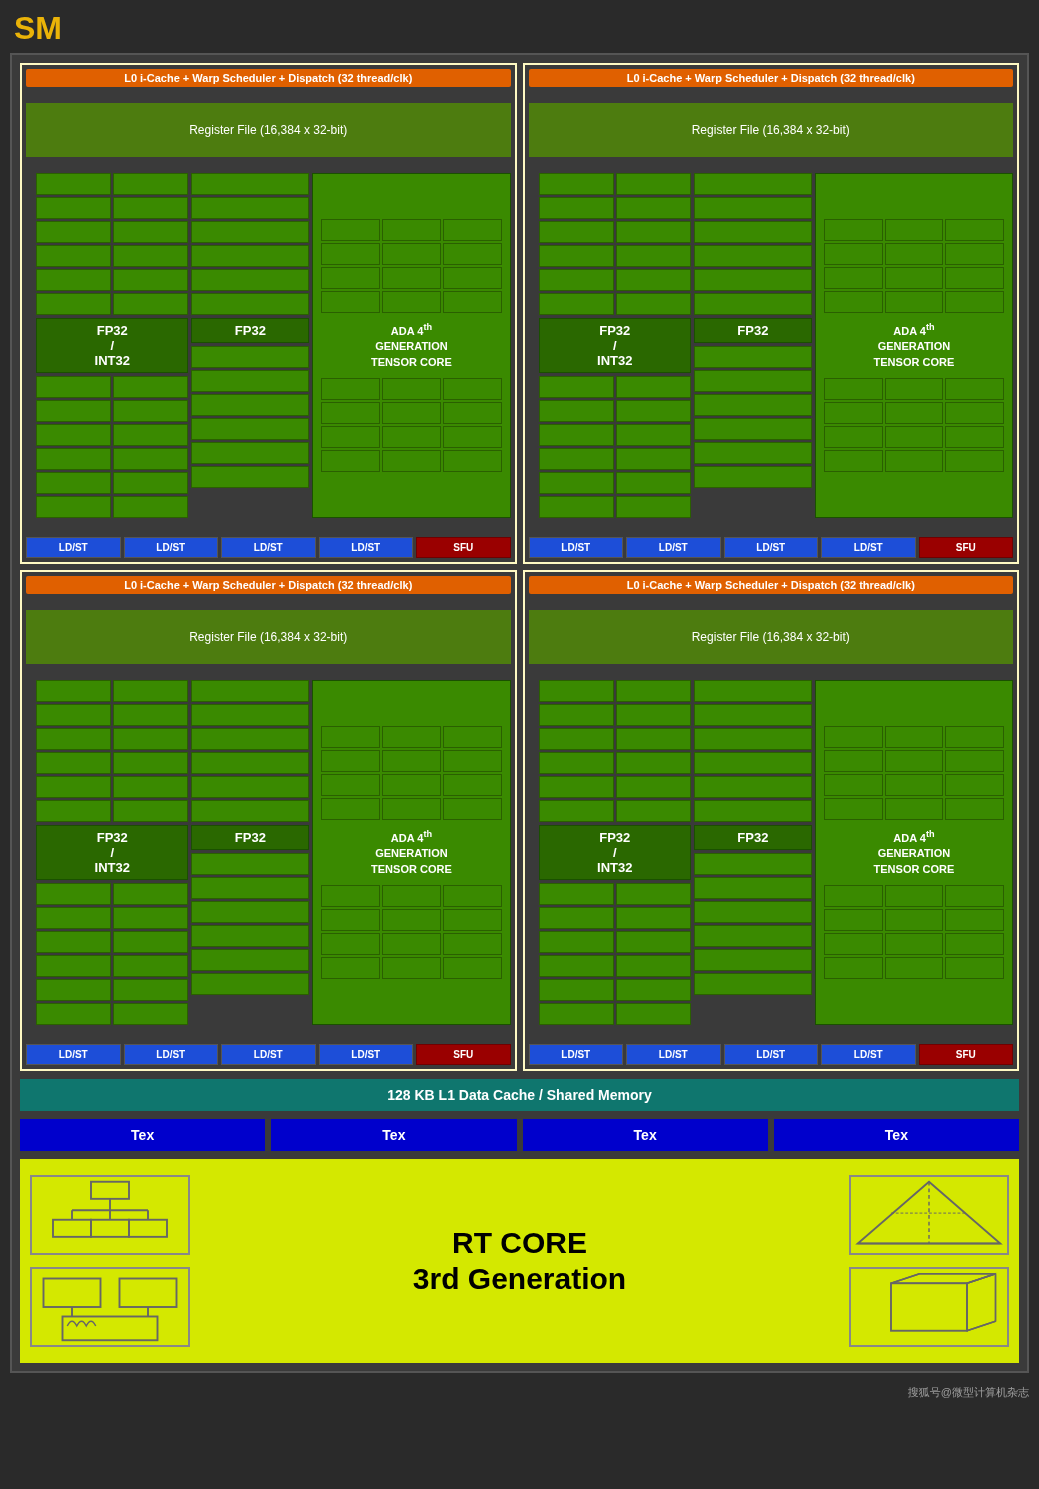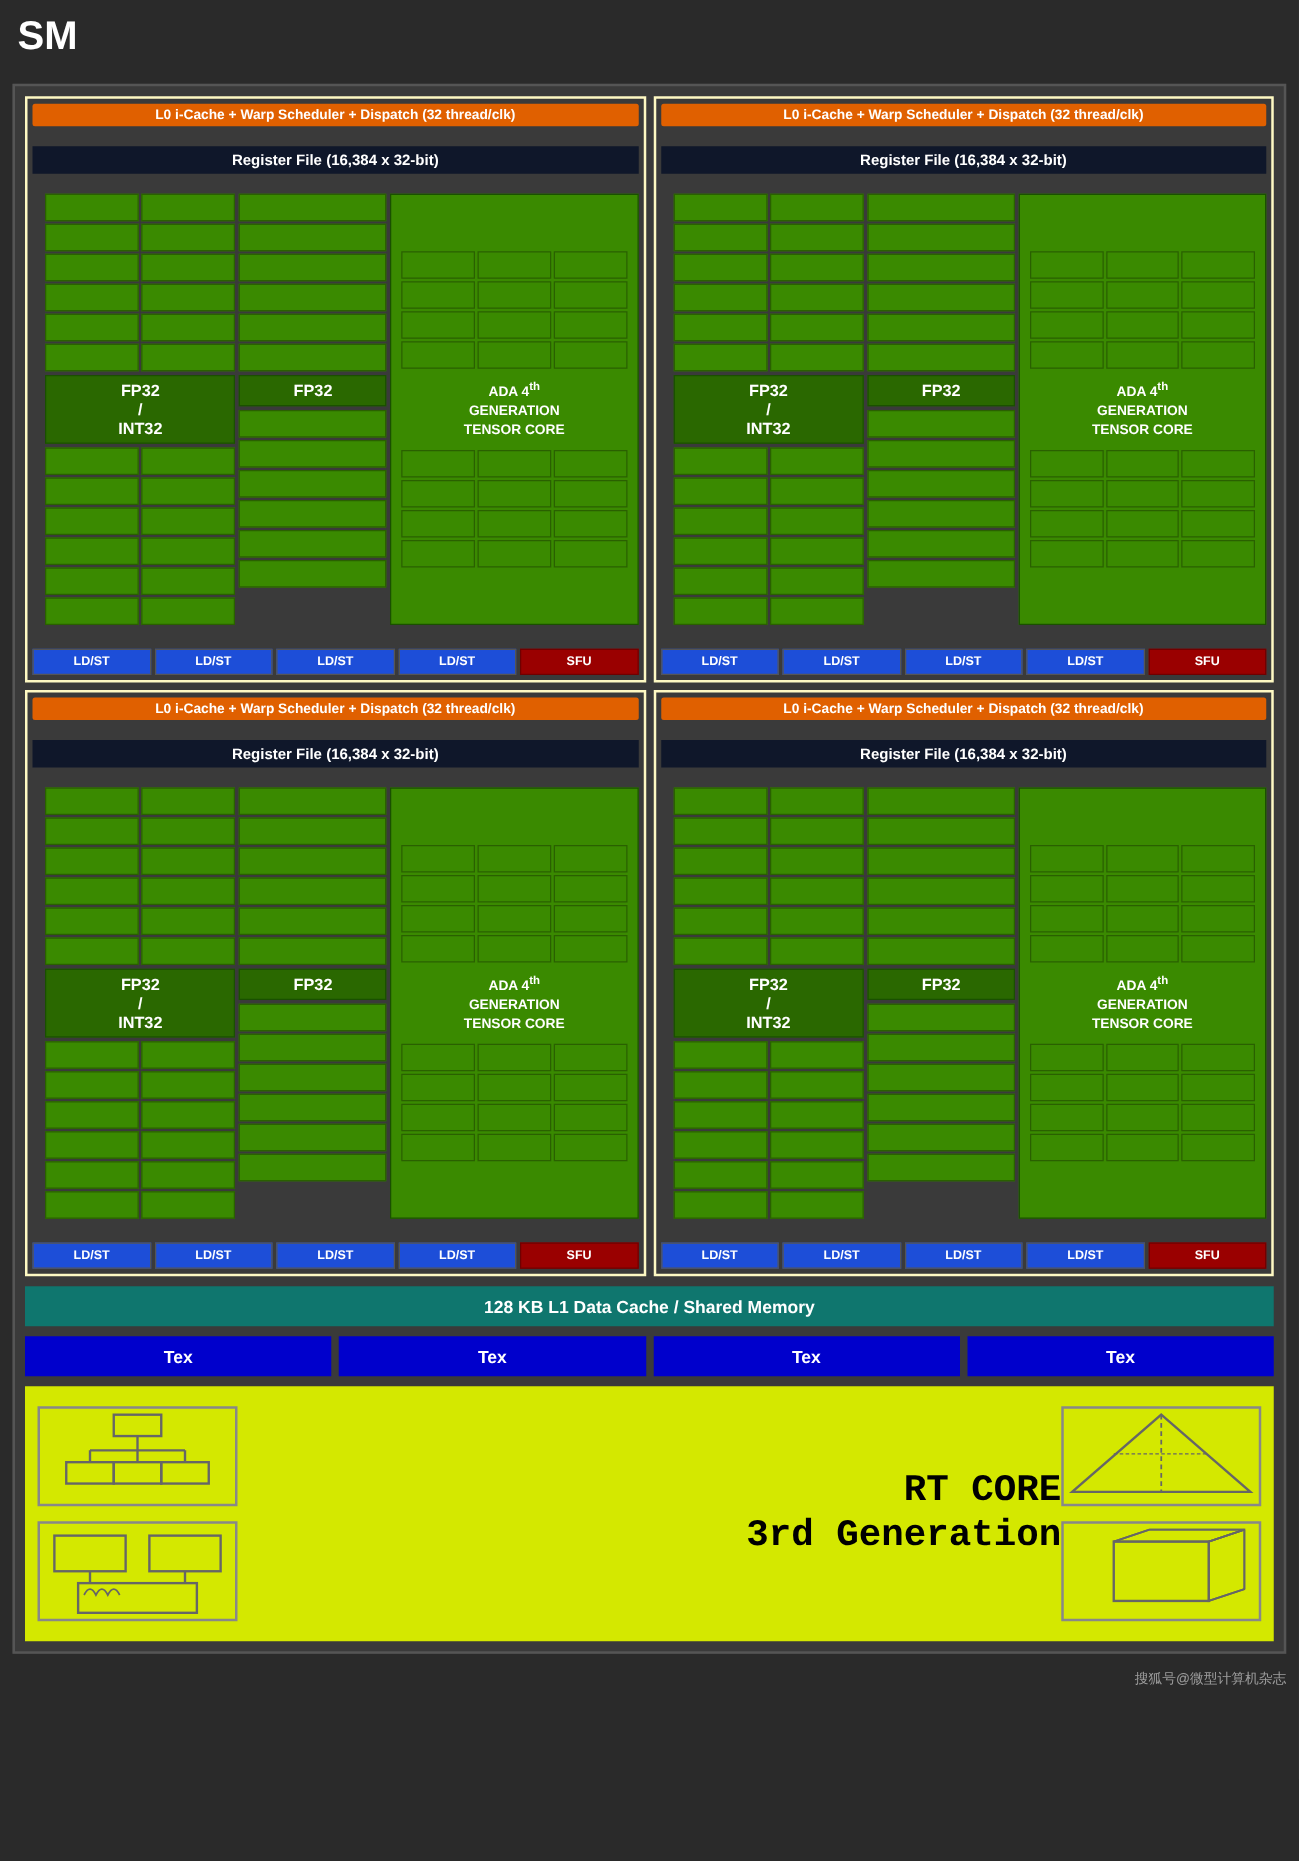--- a/index.html
+++ b/index.html
@@ -7,25 +7,25 @@
       background: #2a2a2a;
       font-family: Arial, sans-serif;
       width: 1039px;
       min-height: 1489px;
       display: flex;
       flex-direction: column;
       align-items: center;
       padding: 10px;
     }
     .sm-title {
-      color: #ffffff;
+      color: #eab308;
       font-size: 32px;
       font-weight: bold;
       align-self: flex-start;
-      margin-bottom: 20px;
+      margin-bottom: 6px;
       margin-left: 4px;
     }
     .outer-container {
       background: #3a3a3a;
       border: 2px solid #555;
       width: 100%;
       padding: 8px;
       display: flex;
       flex-direction: column;
       gap: 6px;
@@ -46,26 +46,26 @@
     .warp-scheduler-bar {
       background: #e06000;
       color: white;
       font-size: 11px;
       font-weight: bold;
       text-align: center;
       padding: 3px 4px;
       border-radius: 2px;
     }
     .register-file-bar {
-      background: #0f172a;
+      background: #4d7c0f;
       color: white;
       font-size: 12px;
-      font-weight: bold;
+      font-weight: normal;
       text-align: center;
-      padding: 4px;
+      padding: 20px;
     }
     .cores-area {
       display: flex;
       flex-direction: row;
       gap: 3px;
       flex: 1;
       padding-left: 10px;
     }
     .cell {
       background: #3a8a00;
@@ -137,23 +137,22 @@
       gap: 12px;
       flex: 0 0 160px;
     }
     .rt-diagrams-right {
       display: flex;
       flex-direction: column;
       gap: 12px;
       flex: 0 0 160px;
     }
     .rt-label {
-      text-align: right;
+      text-align: center;
       flex: 1;
-      font-family: Liberation Mono, monospace;
     }
     .rt-label-text {
       font-size: 30px;
       font-weight: bold;
       color: #000;
       line-height: 1.2;
     }
     .watermark {
       color: #ccc;
       font-size: 11px;

